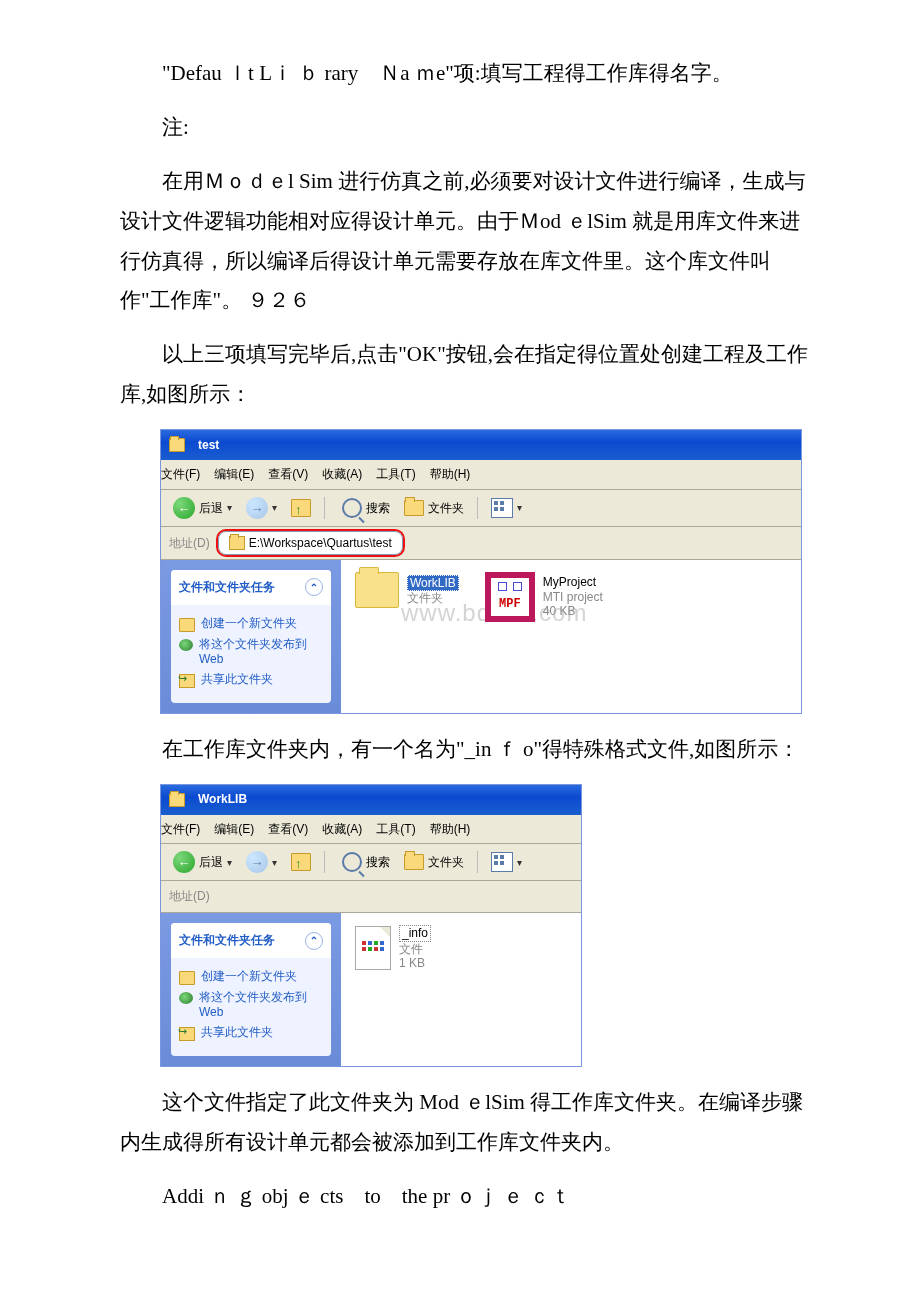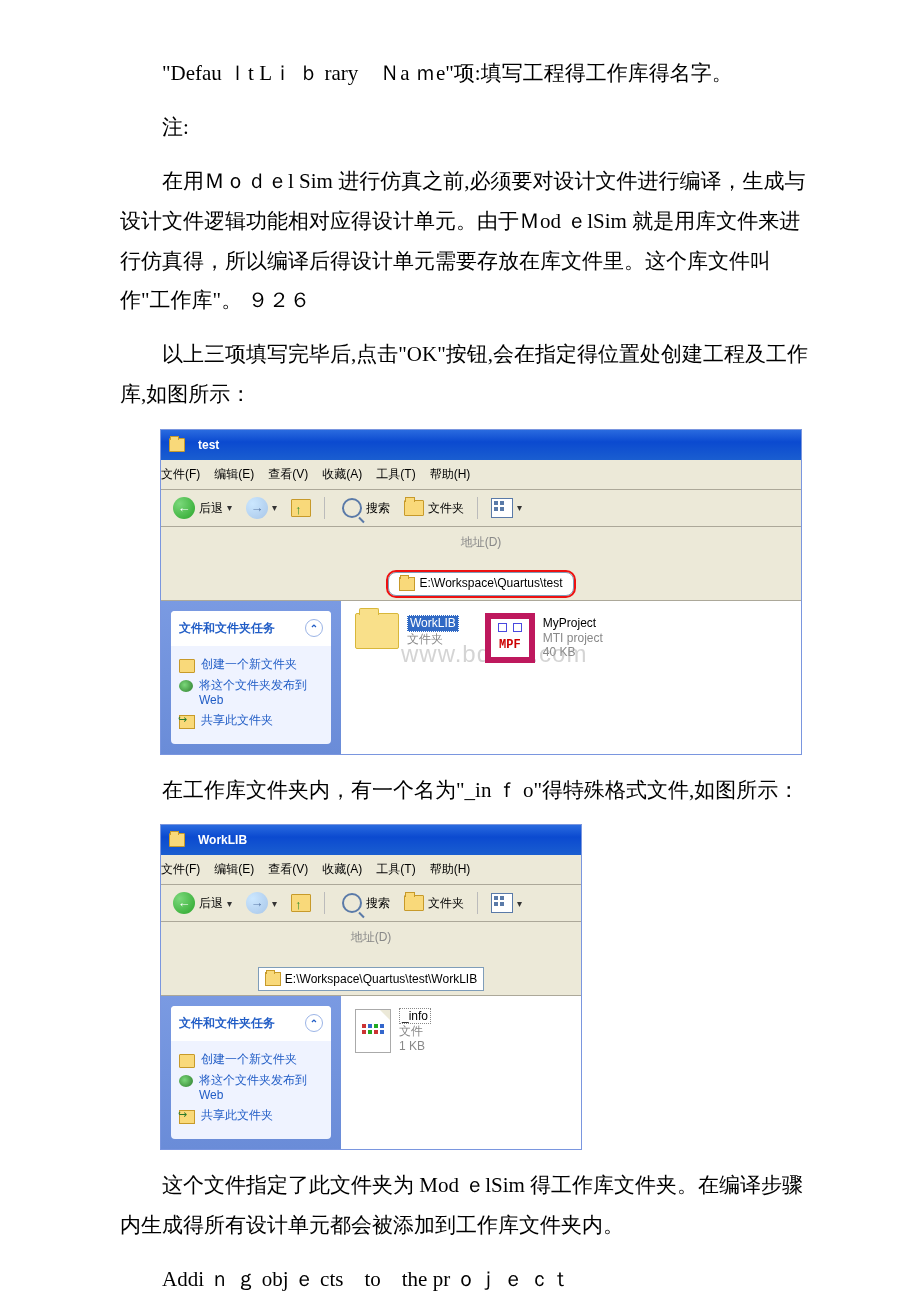--- a/index.html
+++ b/index.html
@@ -118,22 +118,21 @@
     top:2px; left:2px;
     width:4px; height:4px; background:#5a7aa8;
     box-shadow: 6px 0 #5a7aa8, 0 6px #5a7aa8, 6px 6px #5a7aa8;
   }
   .addr-bar {
     background:#ece9d8;
     border-bottom:1px solid #aca899;
     padding:4px 8px;
     display:flex;
     align-items:center;
-    gap:18px;
-    flex-direction:column;
+    gap:8px;
   }
   .addr-label { color:#888; }
   .addr-box {
     display:flex; align-items:center; gap:4px;
     background:#fff; border:1px solid #7f9db9;
     padding:2px 6px; height:18px;
   }
   .addr-box.highlight {
     outline: 2px solid #e11; border-radius:8px; padding:2px 10px;
   }
@@ -389,24 +388,20 @@
       <span>文件夹</span>
     </span>
     <span class="tb-sep"></span>
     <span class="tb-btn">
       <span class="icon-views"></span>
       <span class="tb-drop">▾</span>
     </span>
   </div>
   <div class="addr-bar">
     <span class="addr-label">地址(D)</span>
-    <span class="addr-box">
-      <span class="addr-icon"></span>
-      <span>E:\Workspace\Quartus\test\WorkLIB</span>
-    </span>
   </div>
   <div class="content-pane">
     <div class="side-panel">
       <div class="task-box">
         <div class="task-head">
           <span>文件和文件夹任务</span>
           <span class="chev">⌃</span>
         </div>
         <div class="task-body">
           <div class="task-item">

